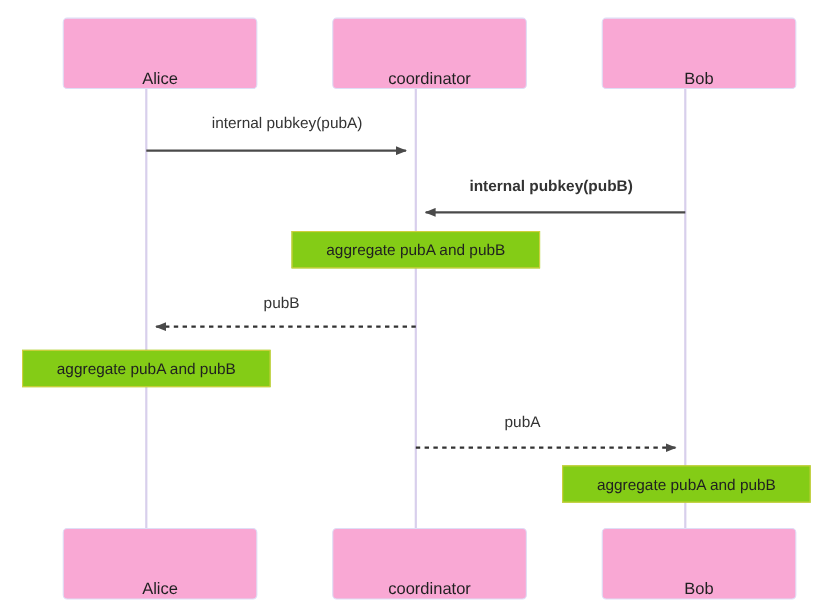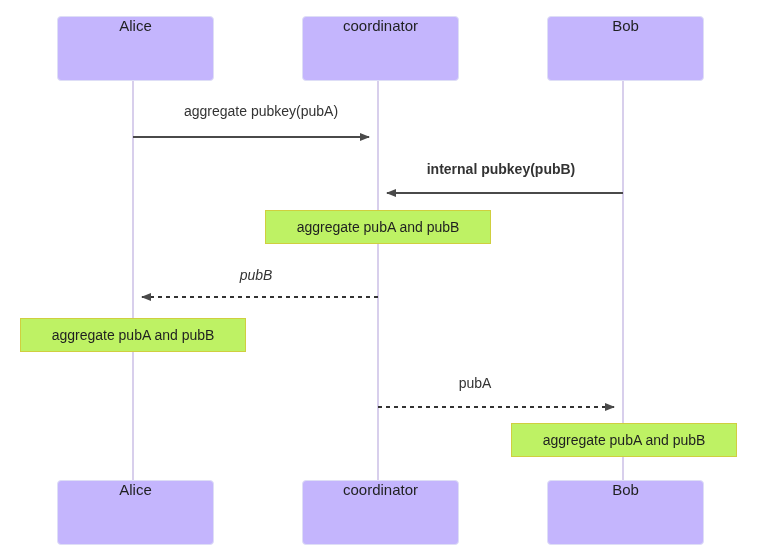--- a/index.html
+++ b/index.html
@@ -20,38 +20,38 @@
   #svg-layer {
     position: absolute;
     left: 0;
     top: 0;
     width: 758px;
     height: 551px;
   }
   .participant-box {
     position: absolute;
     box-sizing: border-box;
-    width: 157px;
+    width: 177px;
     height: 65px;
-    background: #c4b5fd;
+    background: #f9a8d4;
     border: 1px solid #dedef6;
     border-radius: 4px;
     display: flex;
-    align-items: flex-start;
+    align-items: flex-end;
     justify-content: center;
     color: #1f2020;
     font-size: 15px;
     font-family: "Liberation Sans", sans-serif;
     z-index: 3;
   }
   .note-box {
     position: absolute;
     box-sizing: border-box;
     height: 34px;
-    background: #bef264;
+    background: #84cc16;
     border: 1px solid #cfcf3f;
     display: flex;
     align-items: center;
     justify-content: center;
     color: #1f2020;
     font-size: 14px;
     font-family: "Liberation Sans", sans-serif;
     z-index: 4;
   }
   .msg-label {
@@ -109,23 +109,23 @@
   <div class="participant-box" style="left:57px; top:480px;">
     <span>Alice</span>
   </div>
   <div class="participant-box" style="left:302px; top:480px;">
     <span>coordinator</span>
   </div>
   <div class="participant-box" style="left:547px; top:480px;">
     <span>Bob</span>
   </div>
 
-  <div class="msg-label" style="left:261px; top:103px;">aggregate pubkey(pubA)</div>
+  <div class="msg-label" style="left:261px; top:103px;">internal pubkey(pubA)</div>
   <div class="msg-label" style="left:501px; top:161px;font-weight:bold;">internal pubkey(pubB)</div>
-  <div class="msg-label" style="left:256px; top:267px;font-style:italic;">pubB</div>
+  <div class="msg-label" style="left:256px; top:267px;">pubB</div>
   <div class="msg-label" style="left:475px; top:375px;">pubA</div>
 
   <div class="note-box" style="left:265px; top:210px; width:226px;">
     <span>aggregate pubA and pubB</span>
   </div>
   <div class="note-box" style="left:20px; top:318px; width:226px;">
     <span>aggregate pubA and pubB</span>
   </div>
   <div class="note-box" style="left:511px; top:423px; width:226px;">
     <span>aggregate pubA and pubB</span>

